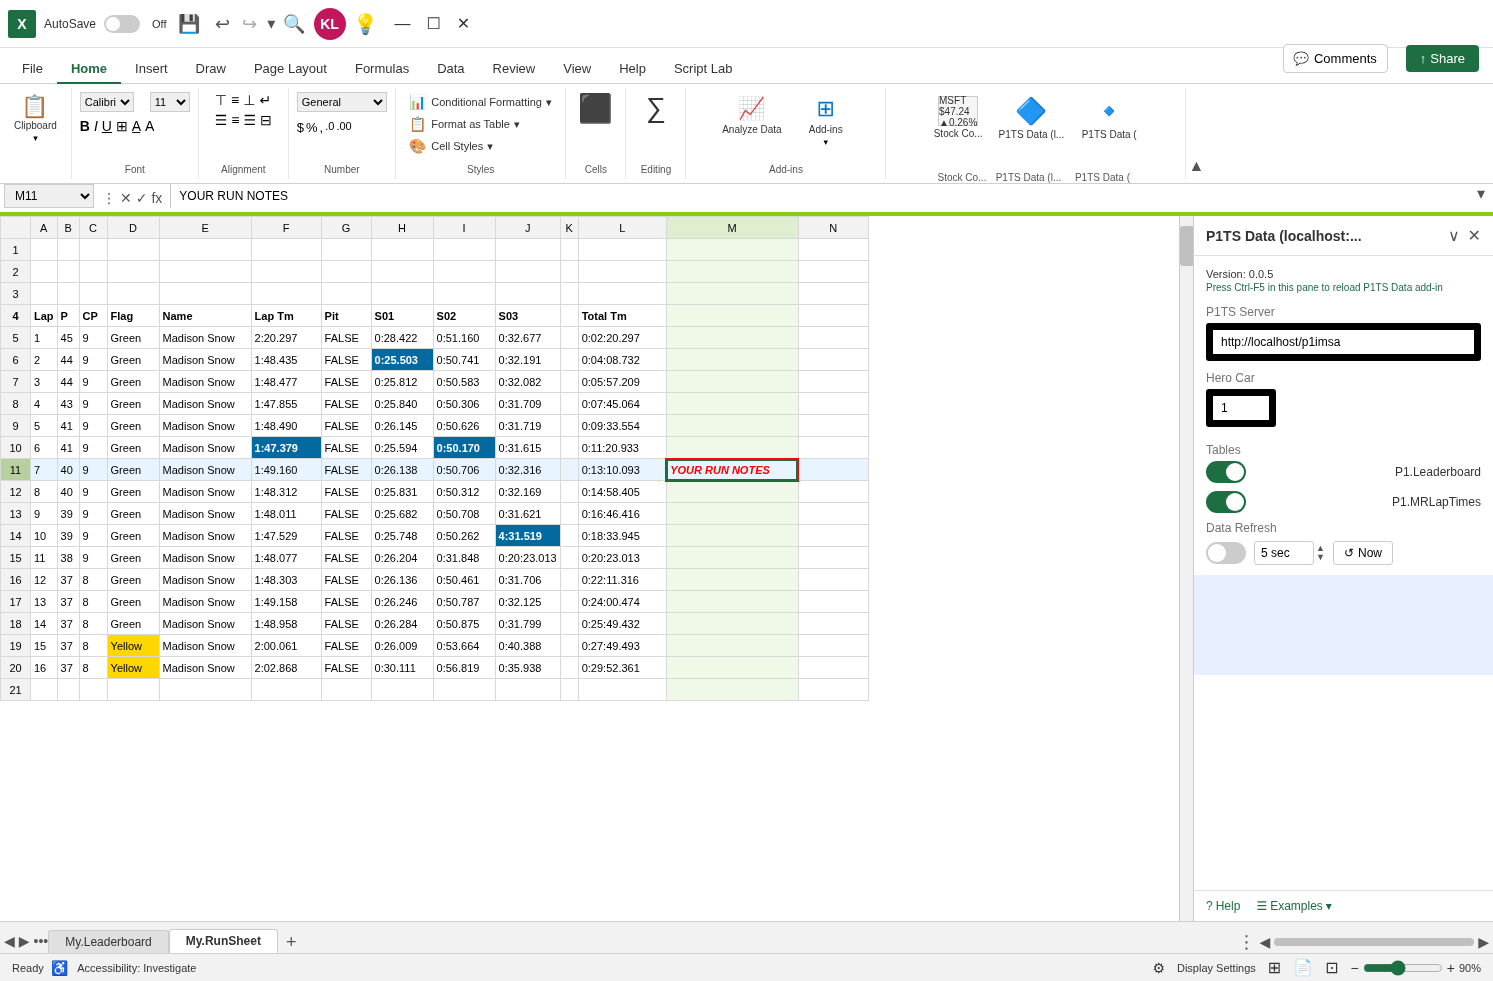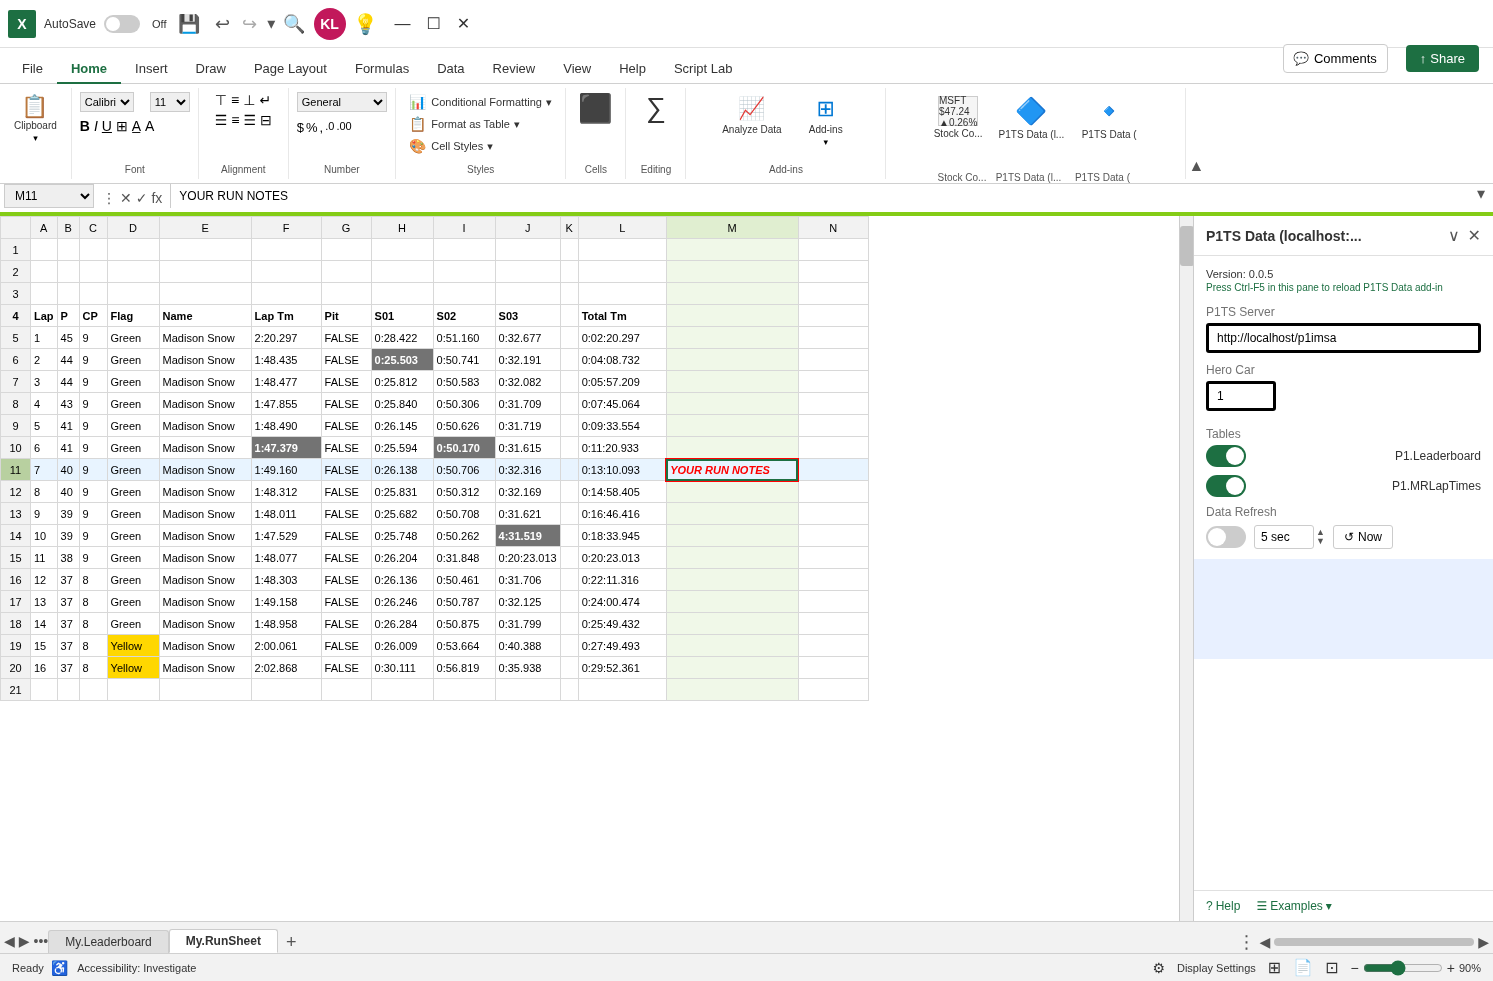--- a/index.html
+++ b/index.html
@@ -175,21 +175,21 @@
       padding: 10px 12px;
       border-bottom: 1px solid #e0e0e0;
     }
     .panel-title { font-size: 14px; font-weight: 600; color: #333; }
     .panel-controls { display: flex; gap: 8px; align-items: center; }
     .panel-body { padding: 12px; flex: 1; }
     .panel-version { font-size: 11px; color: #333; margin-bottom: 2px; }
     .panel-hint { font-size: 10px; color: #1D6F42; margin-bottom: 12px; }
     .panel-label { font-size: 12px; color: #737373; margin-bottom: 4px; font-weight: 500; }
     .panel-input {
-      width: 100%; border: 3px solid #000000; border-radius: 3px;
+      width: 100%; border: 7px solid #000000; border-radius: 3px;
       padding: 5px 8px; font-size: 12px; margin-bottom: 10px;
     }
     .panel-small-input {
       width: 60px; border: 1px solid #ccc; border-radius: 3px;
       padding: 4px 6px; font-size: 12px;
     }
     .toggle-row {
       display: flex; align-items: center; justify-content: space-between;
       margin-bottom: 8px;
     }
@@ -333,21 +333,21 @@
       font-size: 11px;
       border: 1px solid #d0d0d0;
       height: 22px;
       position: sticky;
       top: 0;
     }
     .hdr-row td.col-selected { background: #e0eed0; }
     .rn { background: #f2f2f2; text-align: center; width: 30px; font-size: 11px; border-right: 2px solid #c0c0c0; }
     .rn.sel { background: #b8d0a0; }
 
-    .green-cell { background: #737373; color: #fff; font-weight: bold; }
+    .green-cell { background: #0369a1; color: #fff; font-weight: bold; }
     .yellow-cell { background: #FFD700 !important; }
     .run-notes-cell {
       color: red; font-style: italic; font-weight: bold;
       border: 2px solid red !important;
     }
 
     .num-up-down {
       display: flex; flex-direction: column;
     }
     .num-up-down span { font-size: 9px; line-height: 1; cursor: pointer; color: #555; }

